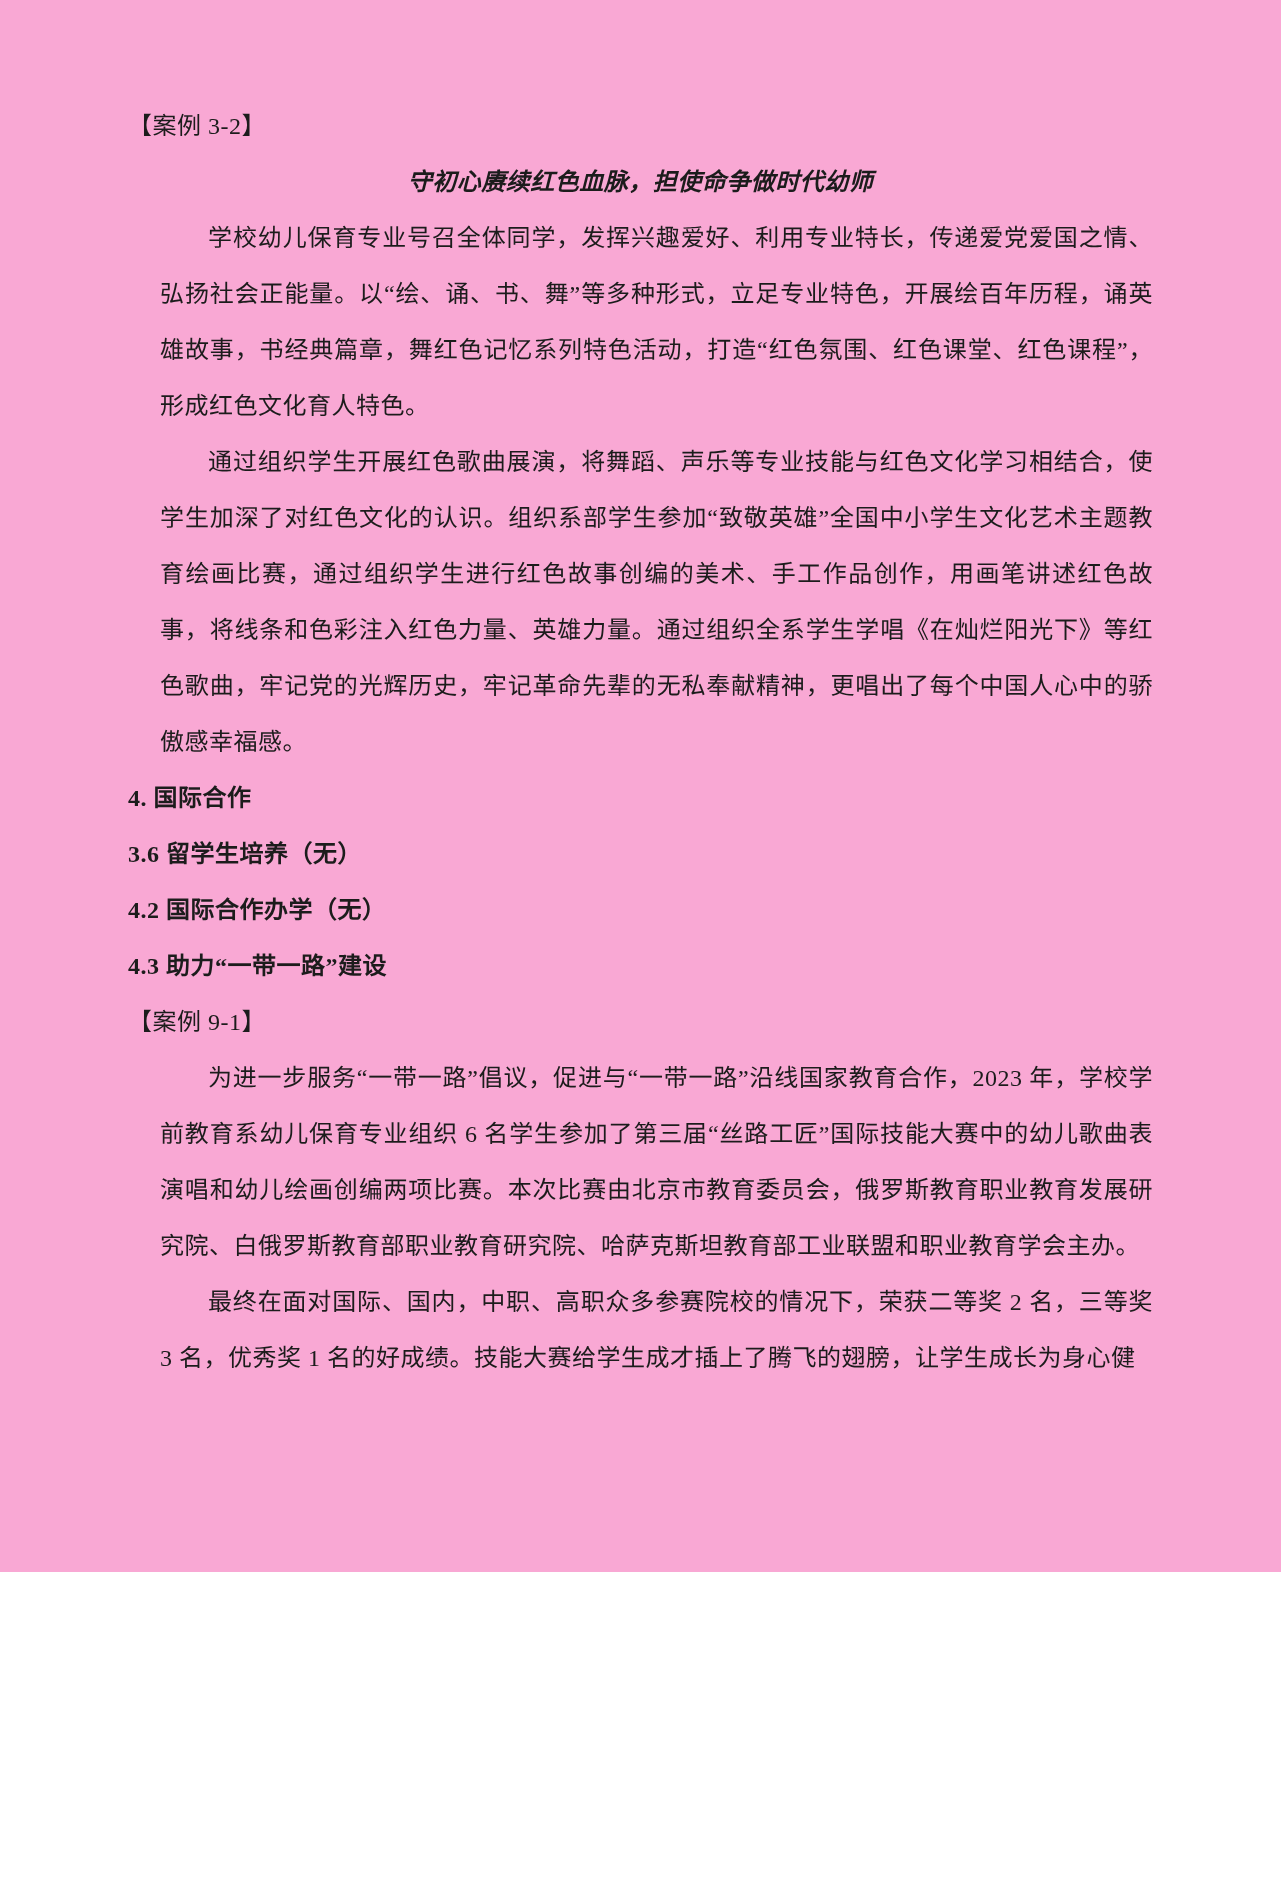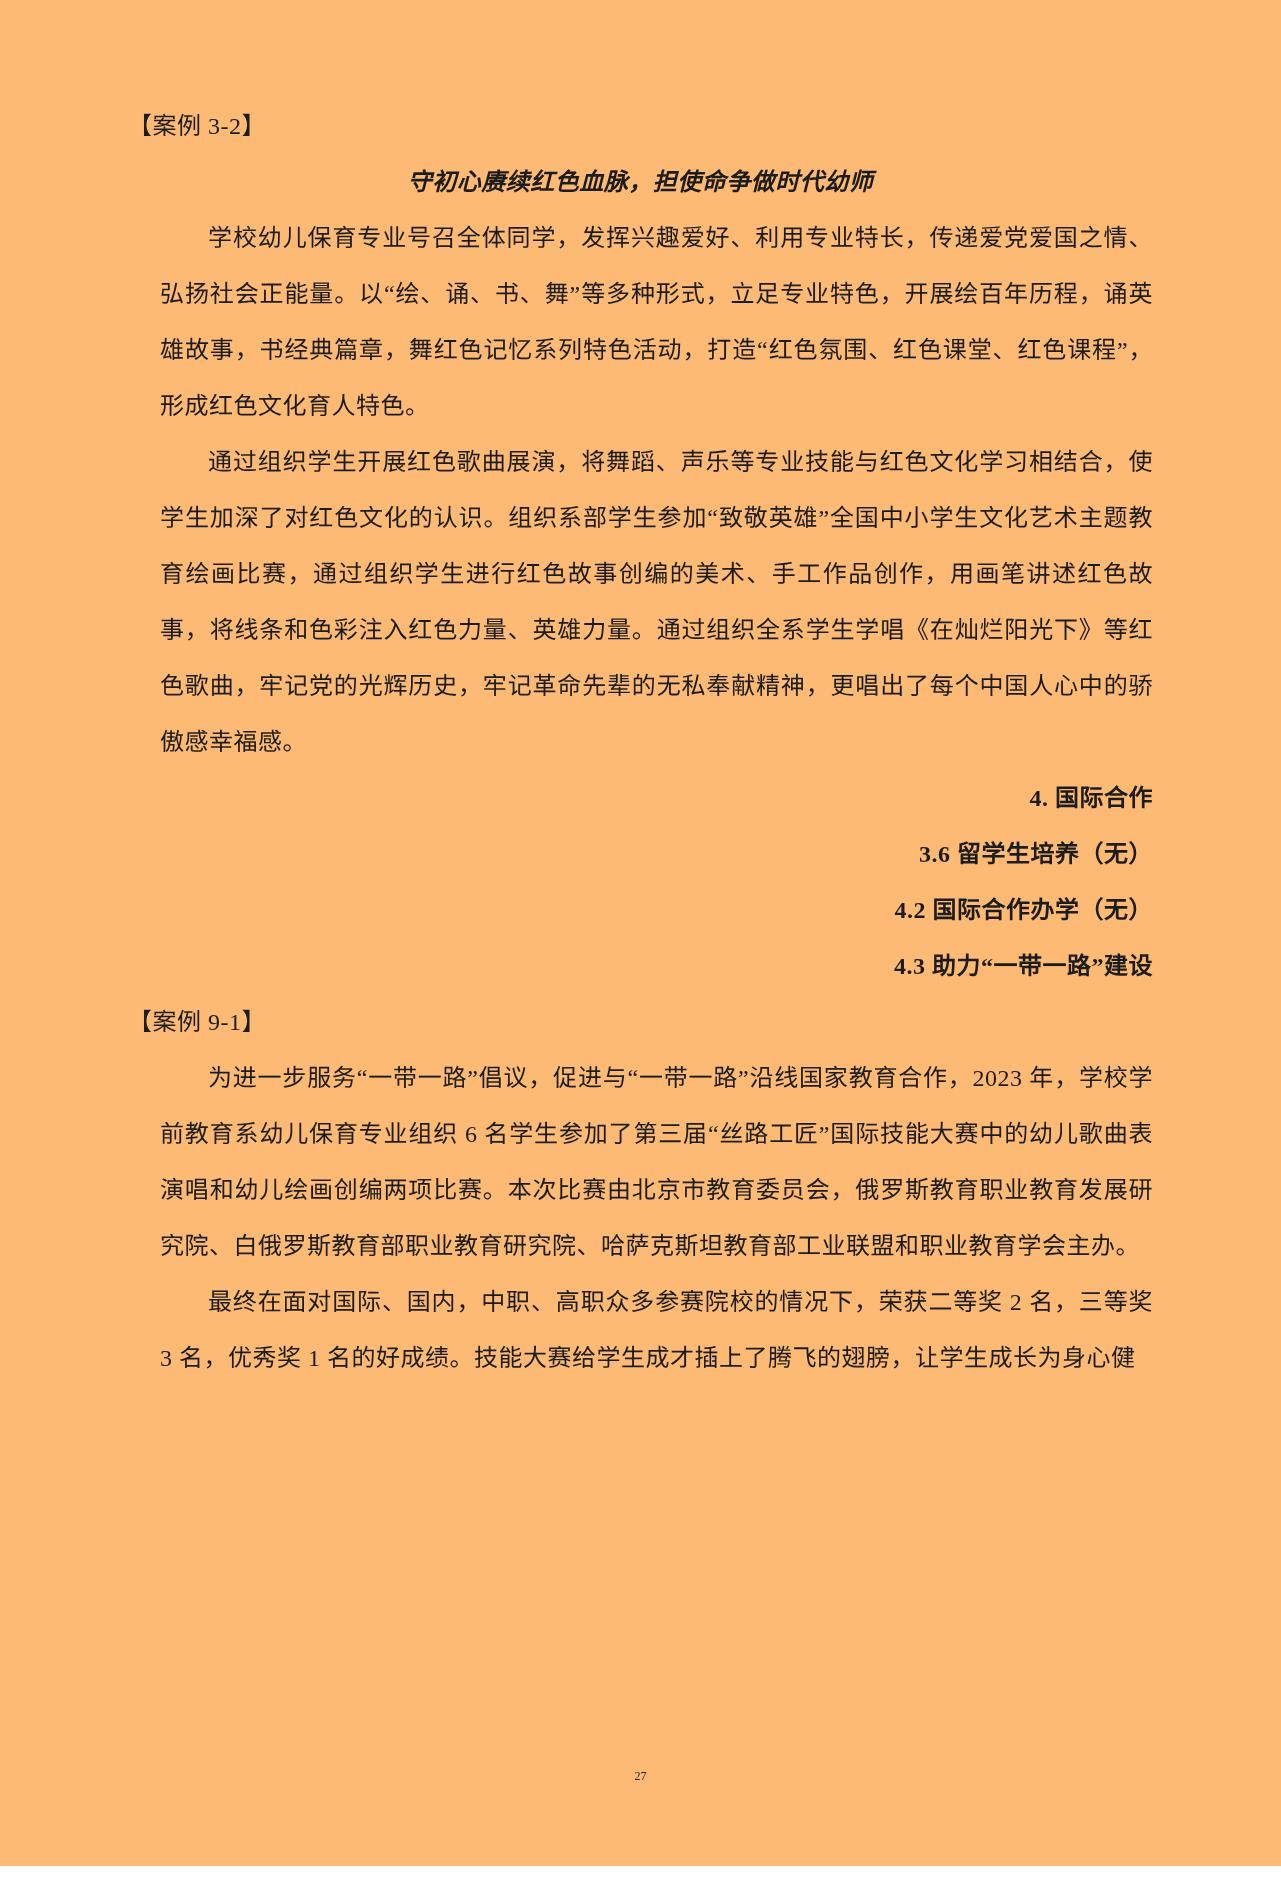--- a/index.html
+++ b/index.html
@@ -3,23 +3,23 @@
 <meta charset="utf-8">
 <style>
   html, body {
     margin: 0;
     padding: 0;
     background: #ffffff;
   }
   .page {
     position: relative;
     width: 1281px;
-    height: 1866px;
+    height: 1572px;
     margin: 0 auto;
-    background: #fdba74;
+    background: #f9a8d4;
     font-family: "Liberation Serif", "DejaVu Serif", serif;
     color: #1c1c1c;
     box-sizing: border-box;
     padding: 98px 128px 0 128px;
     overflow: hidden;
   }
   .doc-block {
     margin: 0;
     font-size: 24px;
     line-height: 56px;
@@ -34,21 +34,21 @@
     font-style: italic;
   }
   .body-para {
     text-align: justify;
     text-justify: inter-ideograph;
     text-indent: 2em;
     margin-left: 32px;
   }
   .section-heading {
     font-weight: bold;
-    text-align: right;
+    text-align: left;
   }
   .page-number {
     position: absolute;
     top: 1762px;
     left: 0;
     width: 100%;
     text-align: center;
     font-size: 12px;
     line-height: 28px;
     color: #222222;

